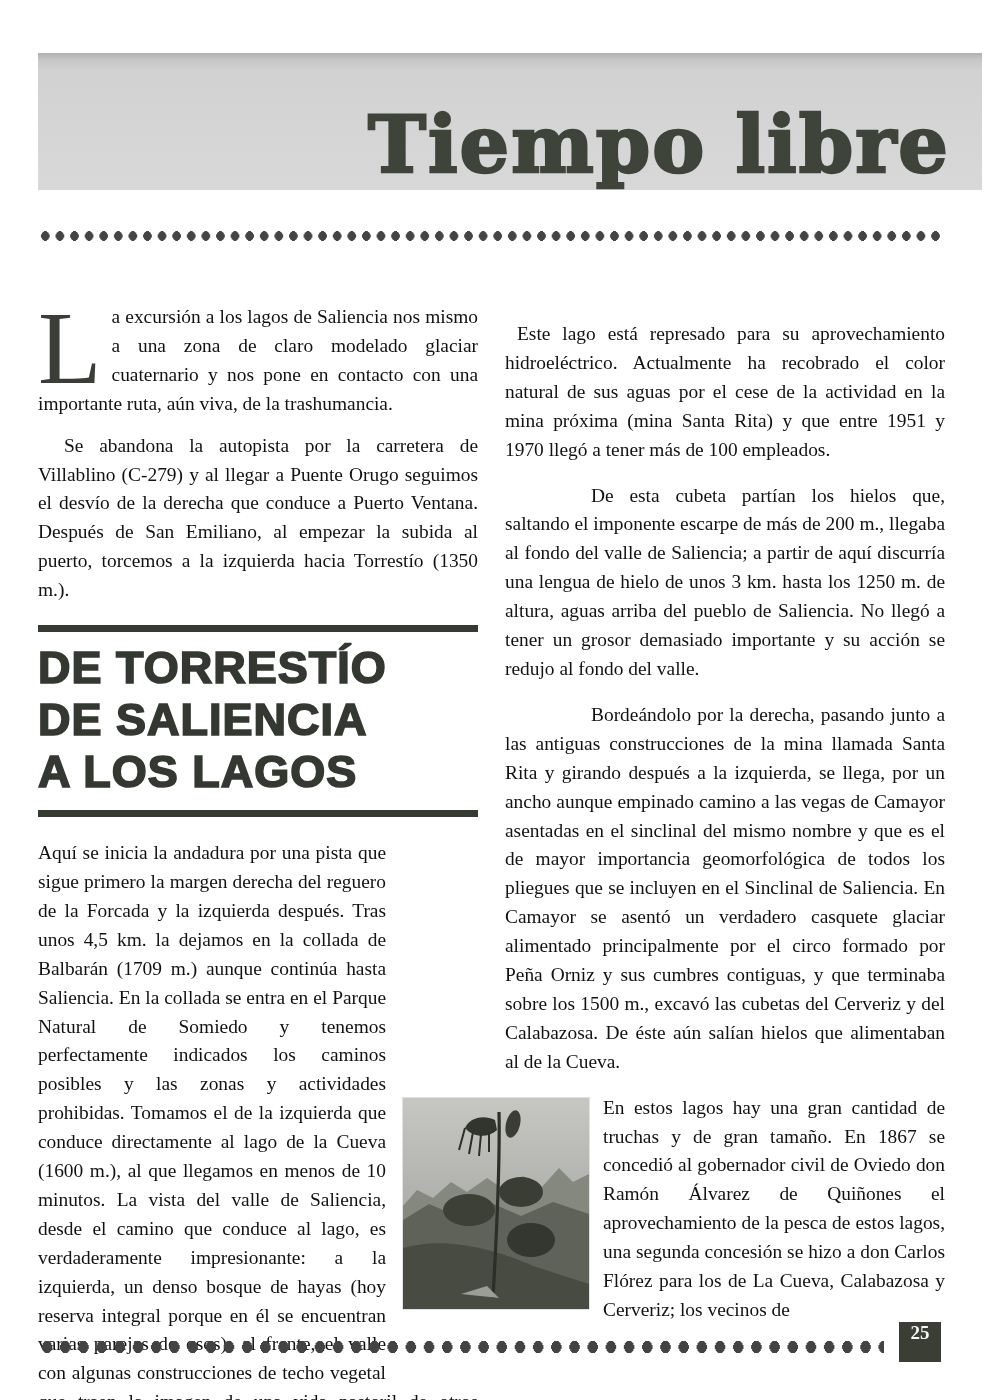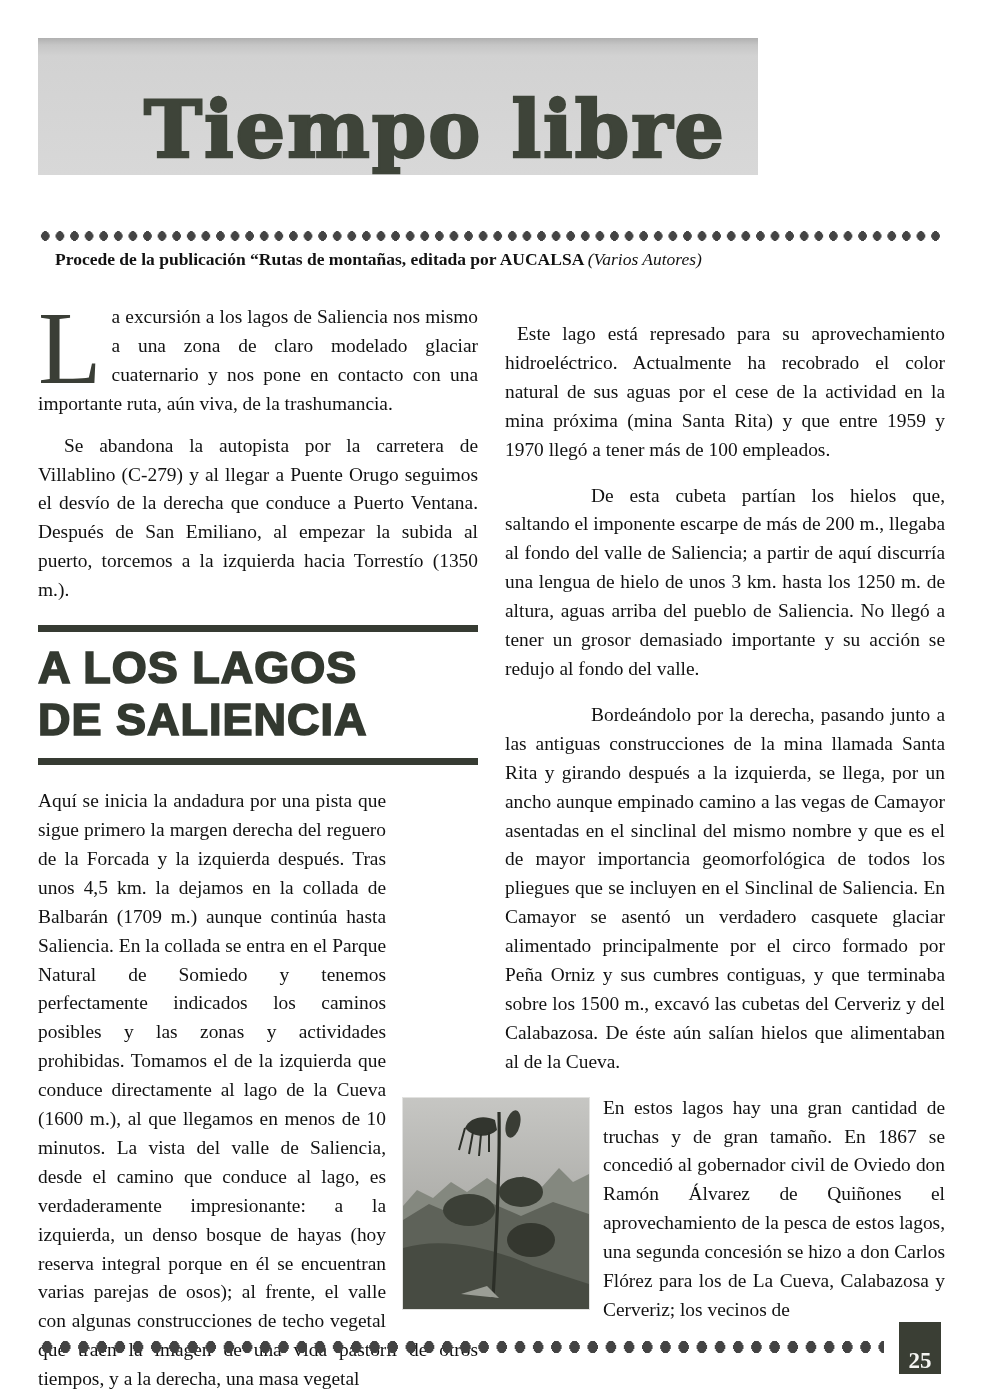--- a/index.html
+++ b/index.html
@@ -1,20 +1,20 @@
 <!DOCTYPE html>
 <html><head>
 <meta charset="utf-8">
 <style>
   html,body{margin:0;padding:0;background:#ffffff;}
   .page{position:relative;width:1000px;height:1400px;background:#ffffff;overflow:hidden;
         font-family:"Liberation Serif", serif;color:#121212;}
 
   
-  .band{position:absolute;left:38px;top:38px;width:720px;height:137px;
+  .band{position:absolute;left:38px;top:53px;width:944px;height:137px;
         background:linear-gradient(180deg,#b0b0b0 0px,#c6c6c6 7px,#d2d2d2 18px,#d8d8d8 100%);
         }
   .band-inner{position:absolute;right:32px;bottom:6px;text-align:right;}
   .masthead-title{font-family:"DejaVu Serif", serif;font-weight:bold;font-size:78px;
         color:#3e4439;-webkit-text-stroke:2.5px #3e4439;letter-spacing:2px;line-height:1;}
 
   
   .dots{position:absolute;
         background-image:radial-gradient(ellipse 4.2px 5px at 50% 50%, #444444 96%, rgba(0,0,0,0) 100%);
         background-size:14.6px 12px;background-repeat:repeat-x;height:12px;}
@@ -54,60 +54,58 @@
   
   .spacer-right{float:right;width:92px;height:216px;margin-top:308px;}
   .spacer-left{float:left;width:98px;height:220px;margin-top:27px;}
 
   
   .photo{position:absolute;left:403px;top:1098px;width:186px;height:211px;
        background:#bfbfbc;box-shadow:0 0 0 1px #e2e2e0;}
   .photo svg{display:block;width:100%;height:100%;}
 
   
-  .pagenum{position:absolute;left:899px;top:1322px;width:42px;height:52px;
-       background:#3a3e34;color:#f5f5f2;display:flex;align-items:flex-end;justify-content:center;
-       font-family:"Liberation Serif",serif;font-weight:bold;font-size:23px;}
+  .pagenum{position:absolute;left:899px;top:1322px;width:42px;height:40px;
+       background:#3a3e34;color:#f5f5f2;display:flex;align-items:flex-start;justify-content:center;
+       font-family:"Liberation Serif",serif;font-weight:bold;font-size:19px;}
 </style>
 </head>
 <body>
 
 <div class="page">
 
   <div class="band">
     <div class="band-inner">
       <span class="masthead-title">Tiempo libre</span>
     </div>
   </div>
 
   <div class="dots dots-top"></div>
 
-  <div class="credit">
-    <span class="b">Procede de la publicación “Rutas de montañas, editada por </span><span class="b">AUCALSA </span><span class="i">(Varios Autores)</span>
-  </div>
 
   <div class="col col-left">
     <p><span class="dropcap">L</span><span>a excursión a los lagos de Saliencia nos mismo a una zona de claro modelado glaciar cuaternario y nos pone en contacto con una importante ruta, aún viva, de la trashumancia.</span></p>
 
     <p class="p-space indent-sm">Se abandona la autopista por la carretera de Villablino (C-279) y al llegar a Puente Orugo seguimos el desvío de la derecha que conduce a Puerto Ventana. Después de San Emiliano, al empezar la subida al puerto, torcemos a la izquierda hacia Torrestío (1350 m.).</p>
 
     <div class="headline-block">
       <div class="rule"></div>
       <div class="headline">
+        <div>DE TORRESTÍO</div>
+        <div>DE SALIENCIA</div>
         <div>A LOS LAGOS</div>
-        <div>DE SALIENCIA</div>
       </div>
       <div class="rule"></div>
     </div>
 
     <p><span class="spacer-right"></span><span class="indent-sm" style="display:inline;">Aquí se inicia la andadura por una pista que sigue primero la margen derecha del reguero de la Forcada y la izquierda después. Tras unos 4,5 km. la dejamos en la collada de Balbarán (1709 m.) aunque continúa hasta Saliencia. En la collada se entra en el Parque Natural de Somiedo y tenemos perfectamente indicados los caminos posibles y las zonas y actividades prohibidas. Tomamos el de la izquierda que conduce directamente al lago de la Cueva (1600 m.), al que llegamos en menos de 10 minutos. La vista del valle de Saliencia, desde el camino que conduce al lago, es verdaderamente impresionante: a la izquierda, un denso bosque de hayas (hoy reserva integral porque en él se encuentran varias parejas de osos); al frente, el valle con algunas construcciones de techo vegetal que traen la imagen de una vida pastoril de otros tiempos, y a la derecha, una masa vegetal</span></p>
   </div>
 
   <div class="col col-right">
-    <p class="p-space2 indent-xs">Este lago está represado para su aprovechamiento hidroeléctrico. Actualmente ha recobrado el color natural de sus aguas por el cese de la actividad en la mina próxima (mina Santa Rita) y que entre 1959 y 1970 llegó a tener más de 100 empleados.</p>
+    <p class="p-space2 indent-xs">Este lago está represado para su aprovechamiento hidroeléctrico. Actualmente ha recobrado el color natural de sus aguas por el cese de la actividad en la mina próxima (mina Santa Rita) y que entre 1951 y 1970 llegó a tener más de 100 empleados.</p>
     <p class="p-space2 indent-lg">De esta cubeta partían los hielos que, saltando el imponente escarpe de más de 200 m., llegaba al fondo del valle de Saliencia; a partir de aquí discurría una lengua de hielo de unos 3 km. hasta los 1250 m. de altura, aguas arriba del pueblo de Saliencia. No llegó a tener un grosor demasiado importante y su acción se redujo al fondo del valle.</p>
     <p class="p-space2 indent-lg">Bordeándolo por la derecha, pasando junto a las antiguas construcciones de la mina llamada Santa Rita y girando después a la izquierda, se llega, por un ancho aunque empinado camino a las vegas de Camayor asentadas en el sinclinal del mismo nombre y que es el de mayor importancia geomorfológica de todos los pliegues que se incluyen en el Sinclinal de Saliencia. En Camayor se asentó un verdadero casquete glaciar alimentado principalmente por el circo formado por Peña Orniz y sus cumbres contiguas, y que terminaba sobre los 1500 m., excavó las cubetas del Cerveriz y del Calabazosa. De éste aún salían hielos que alimentaban al de la Cueva.</p>
     <p class="p-space2"><span class="spacer-left"></span><span class="indent-md" style="display:inline;">En estos lagos hay una gran cantidad de truchas y de gran tamaño. En 1867 se concedió al gobernador civil de Oviedo don Ramón Álvarez de Quiñones el aprovechamiento de la pesca de estos lagos, una segunda concesión se hizo a don Carlos Flórez para los de La Cueva, Calabazosa y Cerveriz; los vecinos de</span></p>
   </div>
 
   <div class="photo">
     <svg viewBox="0 0 186 211" preserveAspectRatio="none">
       <defs>
         <linearGradient id="sky" x1="0" y1="0" x2="0" y2="1">
           <stop offset="0" stop-color="#c6c6c3"></stop>

